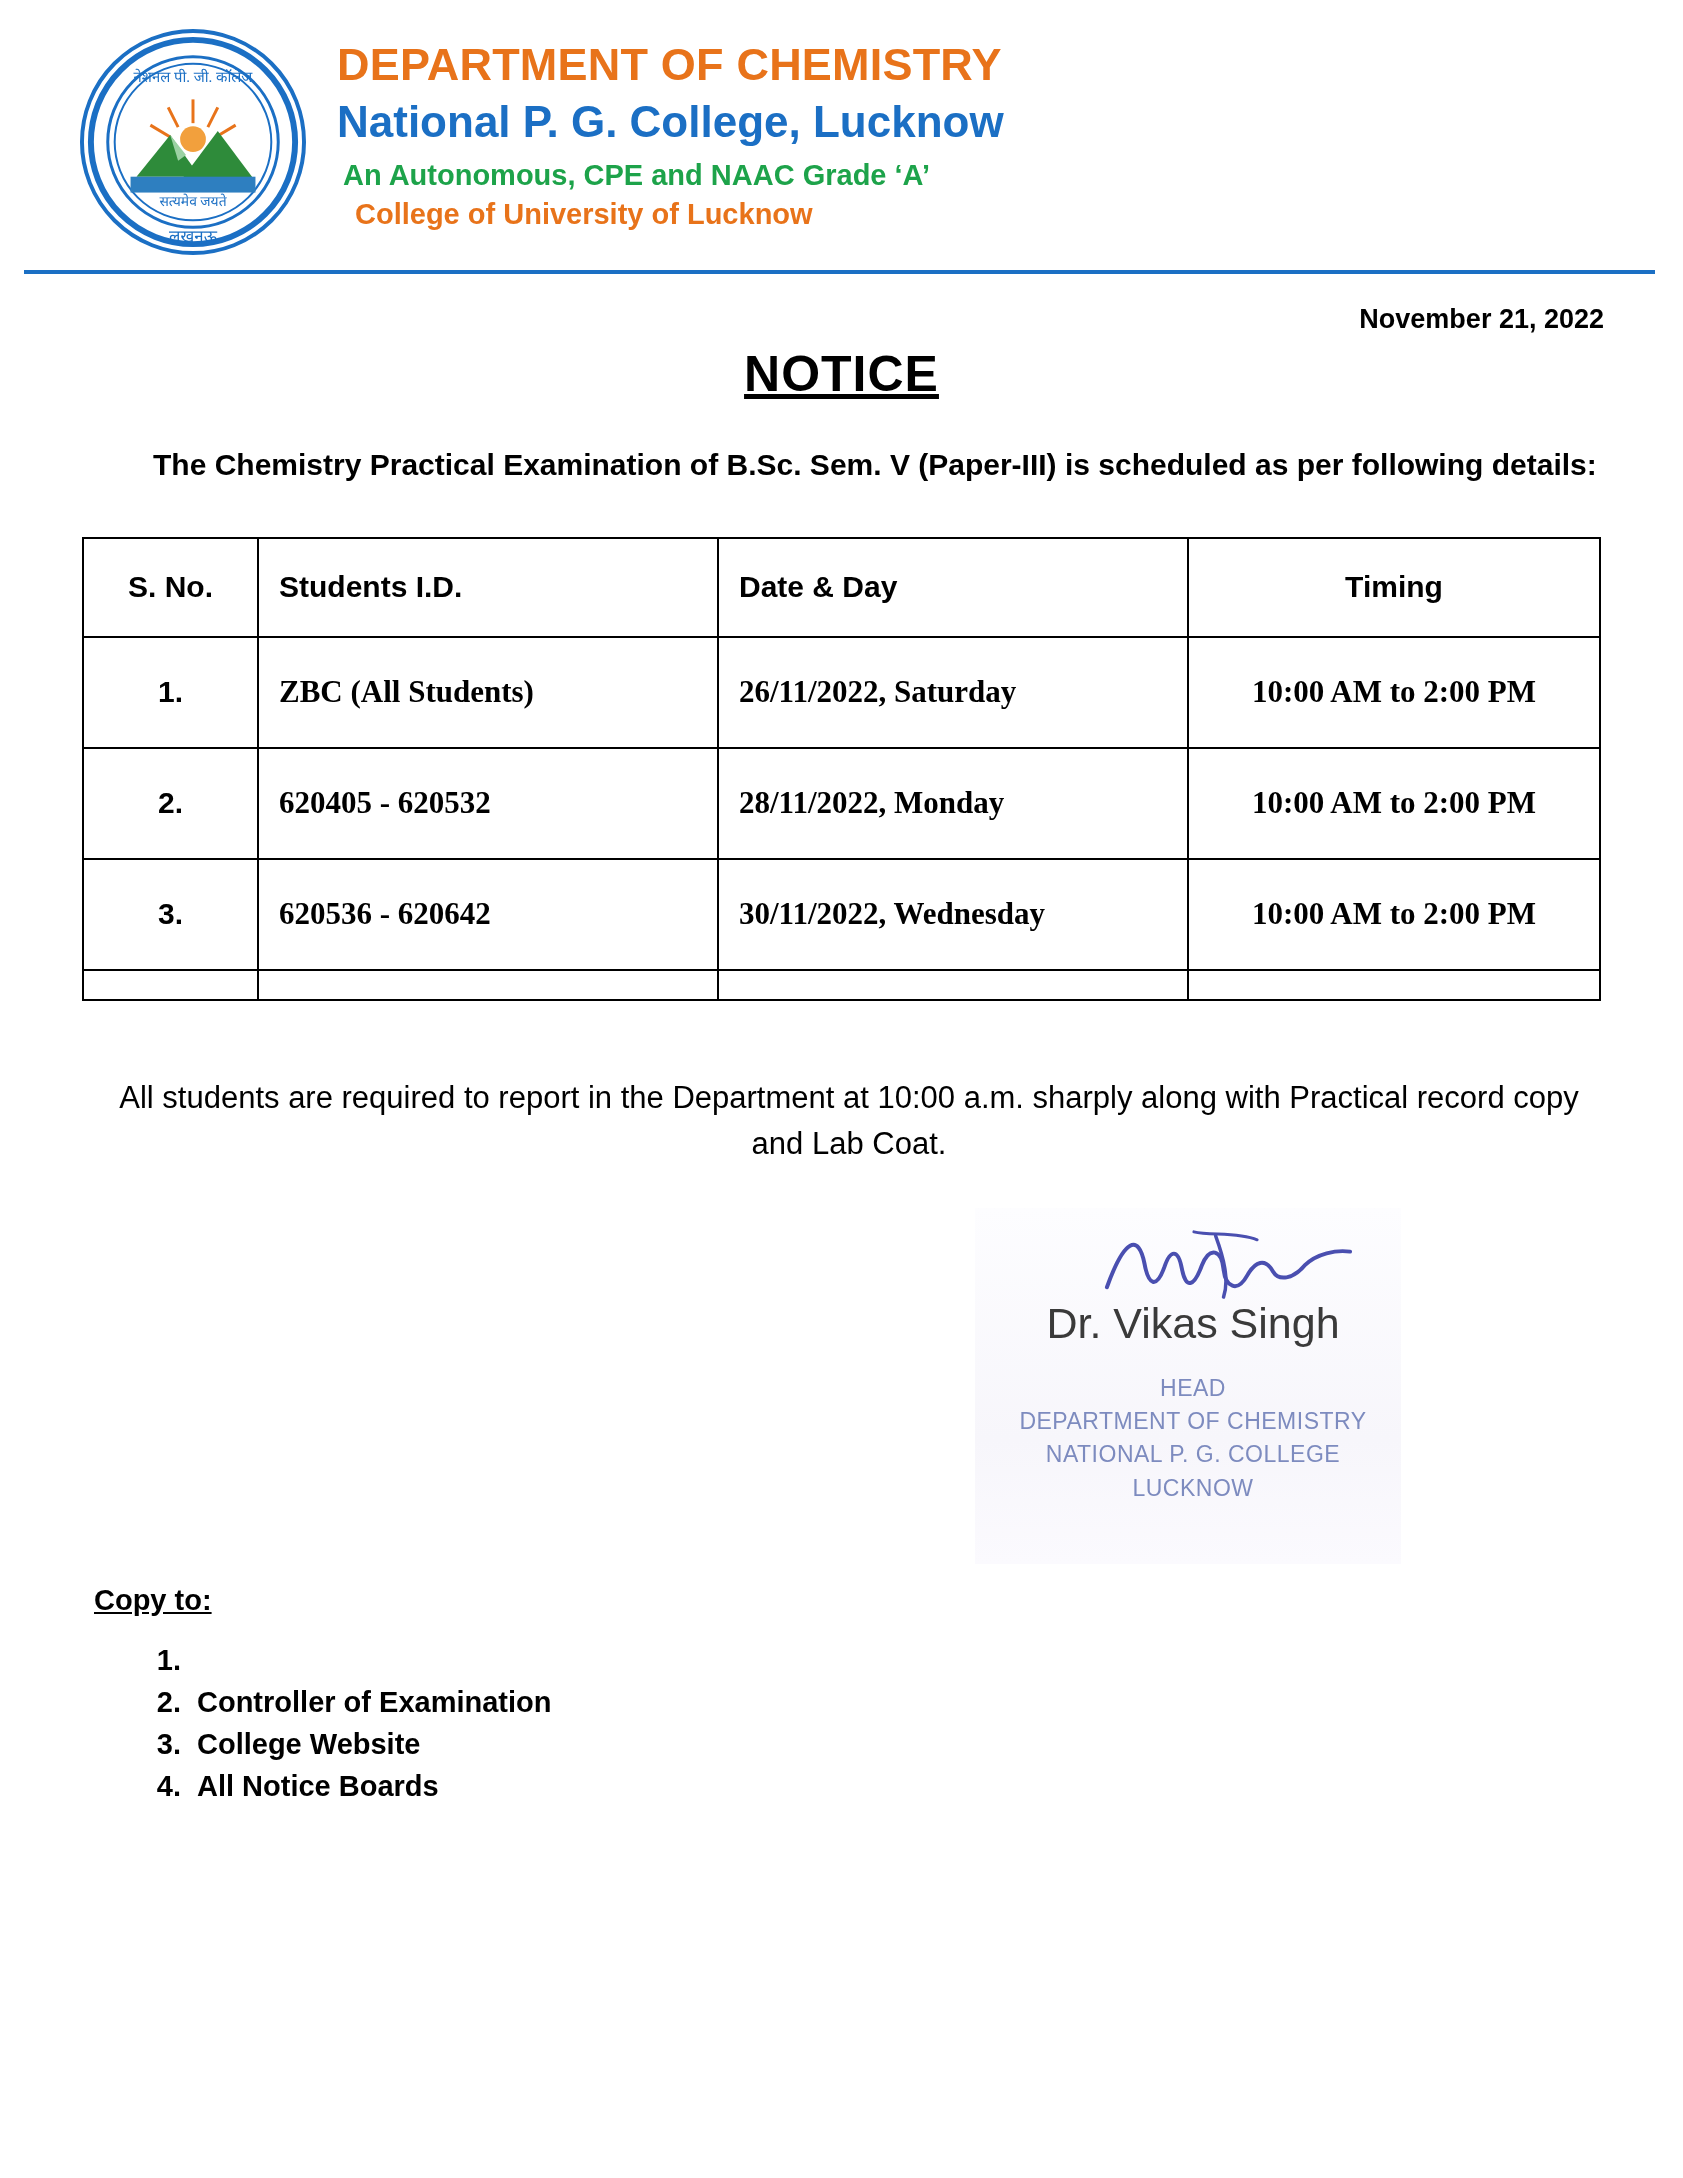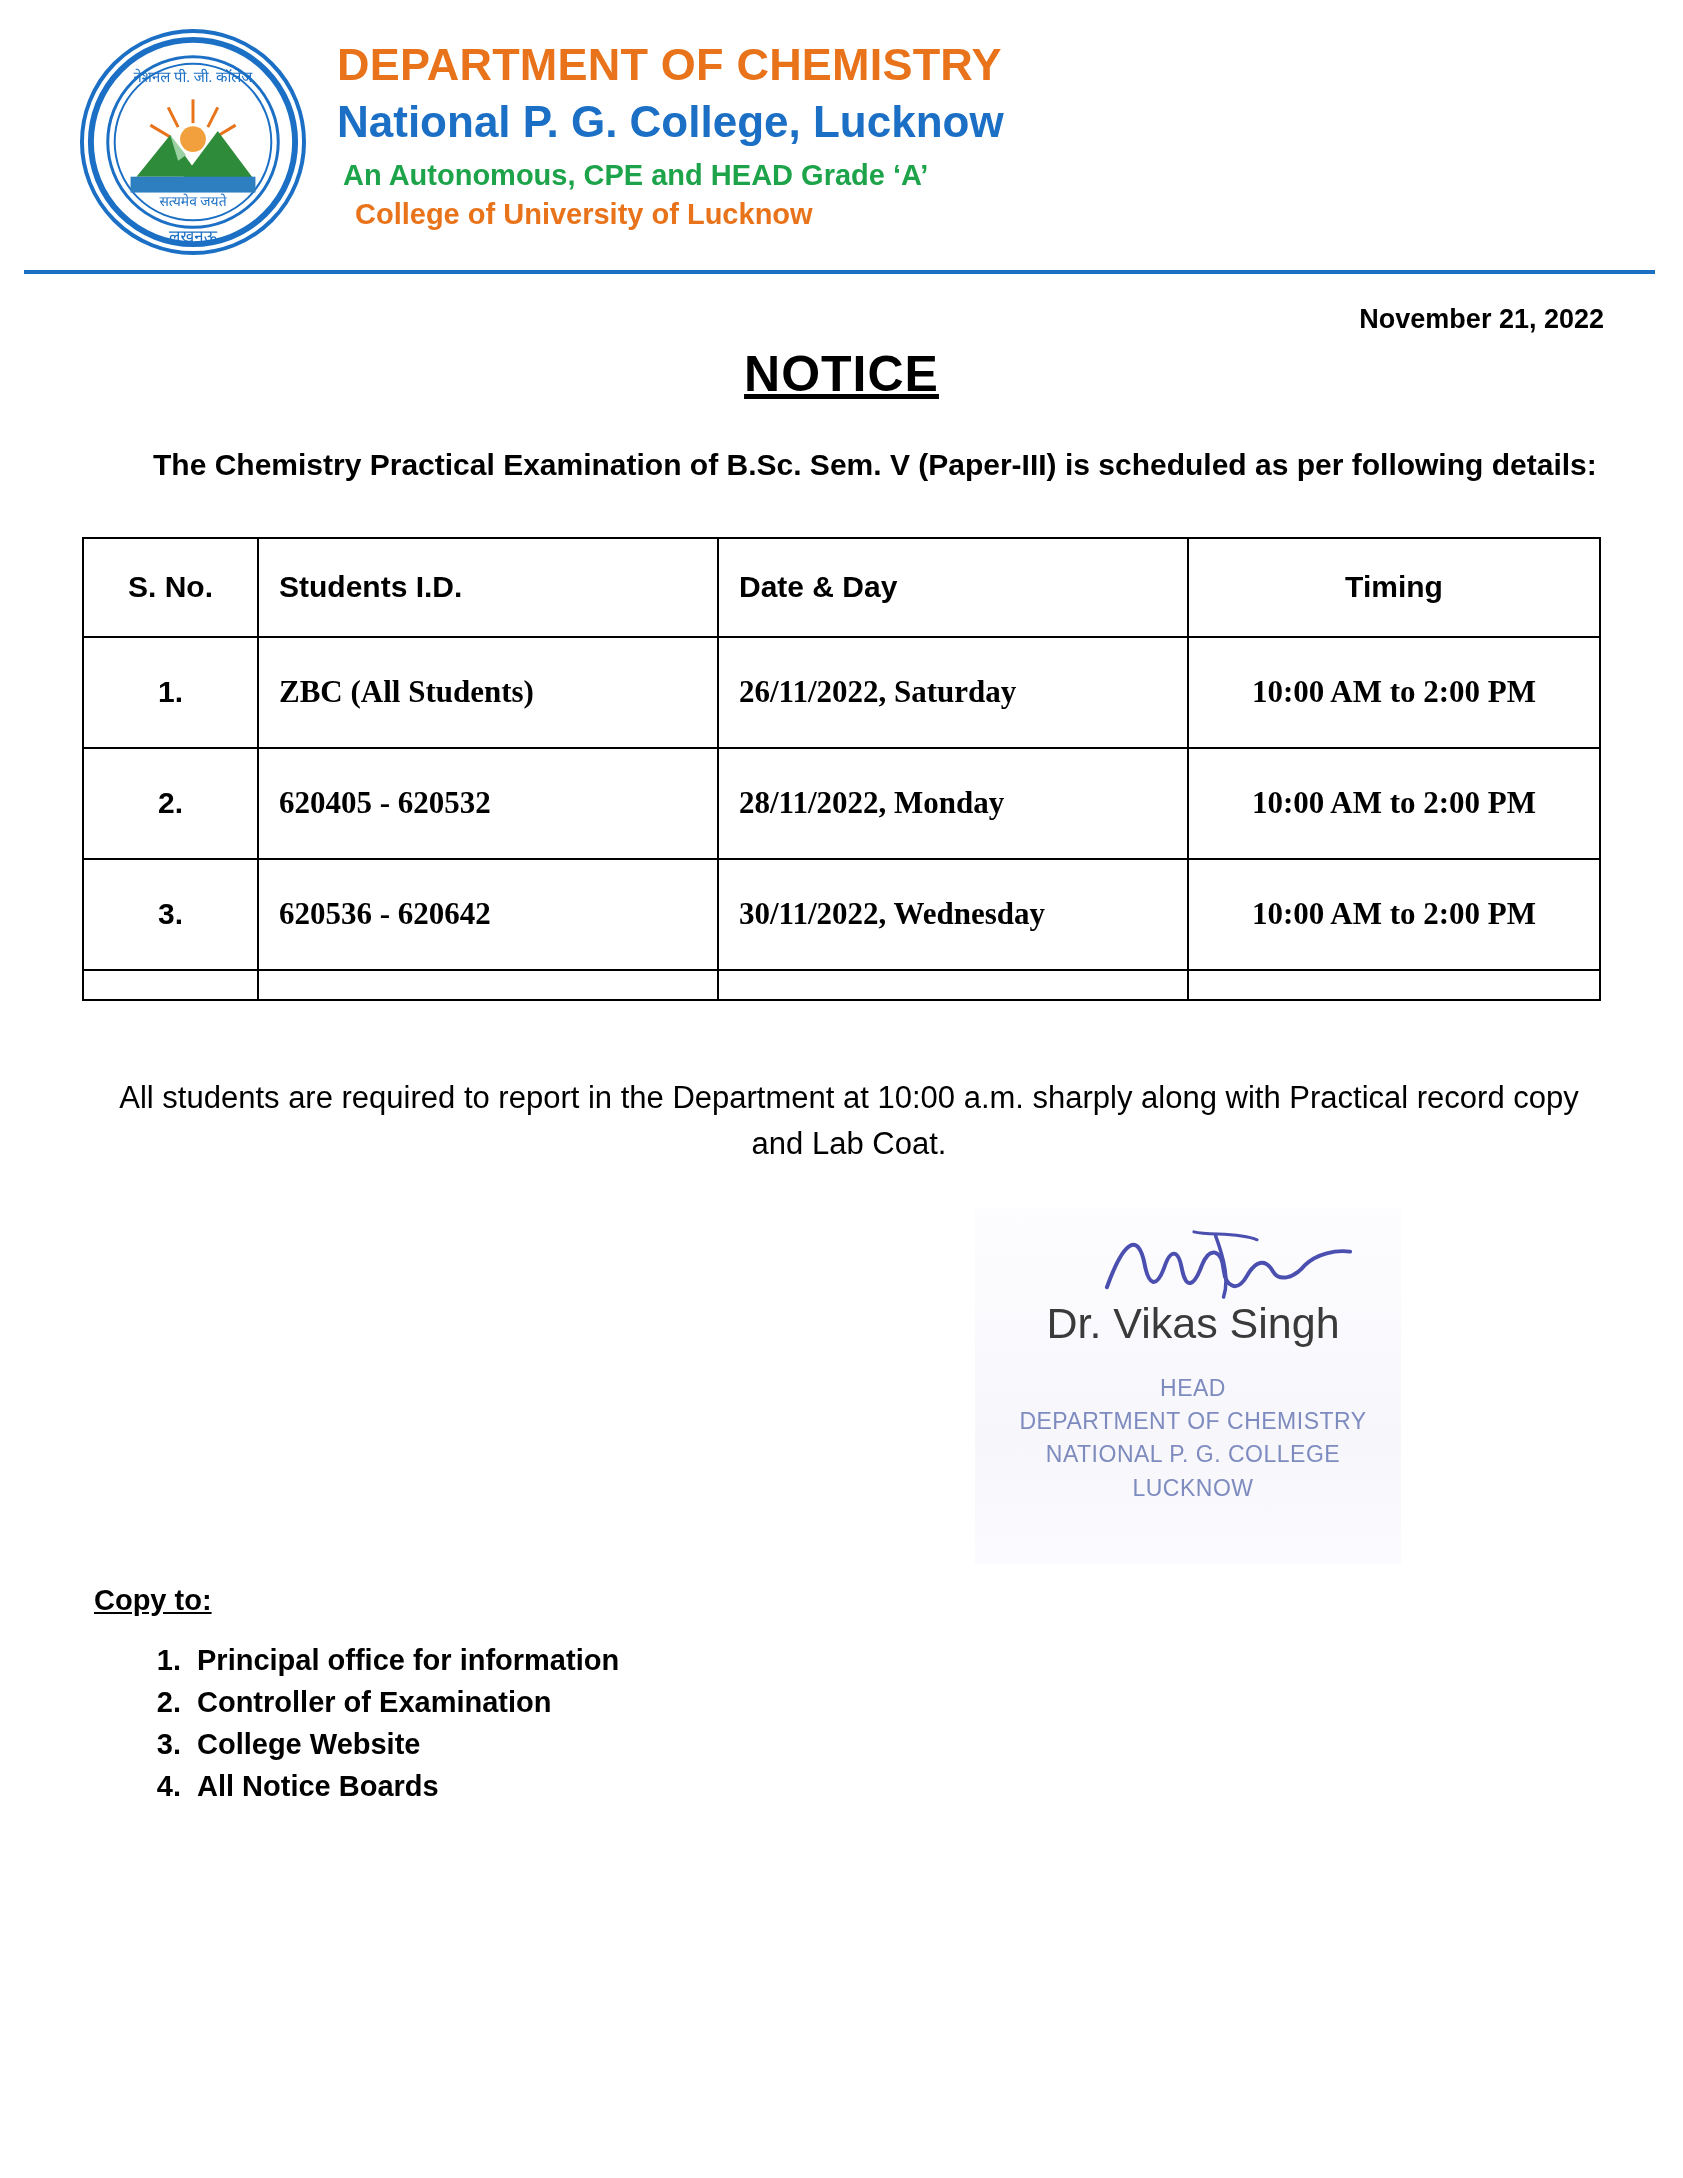--- a/index.html
+++ b/index.html
@@ -254,21 +254,21 @@
 
           <text x="115" y="54" font-size="15" fill="#1B6FC4" text-anchor="middle" font-family="'Liberation Serif', serif">नेशनल पी. जी. कॉलेज</text>
           <text x="115" y="180" font-size="14" fill="#1B6FC4" text-anchor="middle" font-family="'Liberation Serif', serif">सत्यमेव जयते</text>
           <text x="115" y="216" font-size="17" fill="#1B6FC4" text-anchor="middle" font-family="'Liberation Serif', serif">लखनऊ</text>
         </svg>
       </div>
     </div>
     <div class="header-text">
       <div class="dept-line">DEPARTMENT OF CHEMISTRY</div>
       <div class="college-line">National P. G. College, Lucknow</div>
-      <div class="sub-line-1">An Autonomous, CPE and HEAD Grade ‘A’</div>
+      <div class="sub-line-1">An Autonomous, CPE and NAAC Grade ‘A’</div>
       <div class="sub-line-2">College of University of Lucknow</div>
     </div>
   </div>
   <div class="header-rule"></div>
 
   <div class="date-line">November 21, 2022</div>
   <div class="notice-title">NOTICE</div>
 
   <div class="intro">The Chemistry Practical Examination of B.Sc. Sem. V (Paper-III) is scheduled as per following details:</div>
 
@@ -328,21 +328,20 @@
       <div>DEPARTMENT OF CHEMISTRY</div>
       <div>NATIONAL P. G. COLLEGE</div>
       <div>LUCKNOW</div>
     </div>
   </div>
 
   <div class="copy-head">Copy to:</div>
   <ul class="copy-list">
     <li>
       <span class="num">1.</span>
-      <span>Principal office for information</span>
     </li>
     <li>
       <span class="num">2.</span>
       <span>Controller of Examination</span>
     </li>
     <li>
       <span class="num">3.</span>
       <span>College Website</span>
     </li>
     <li>

